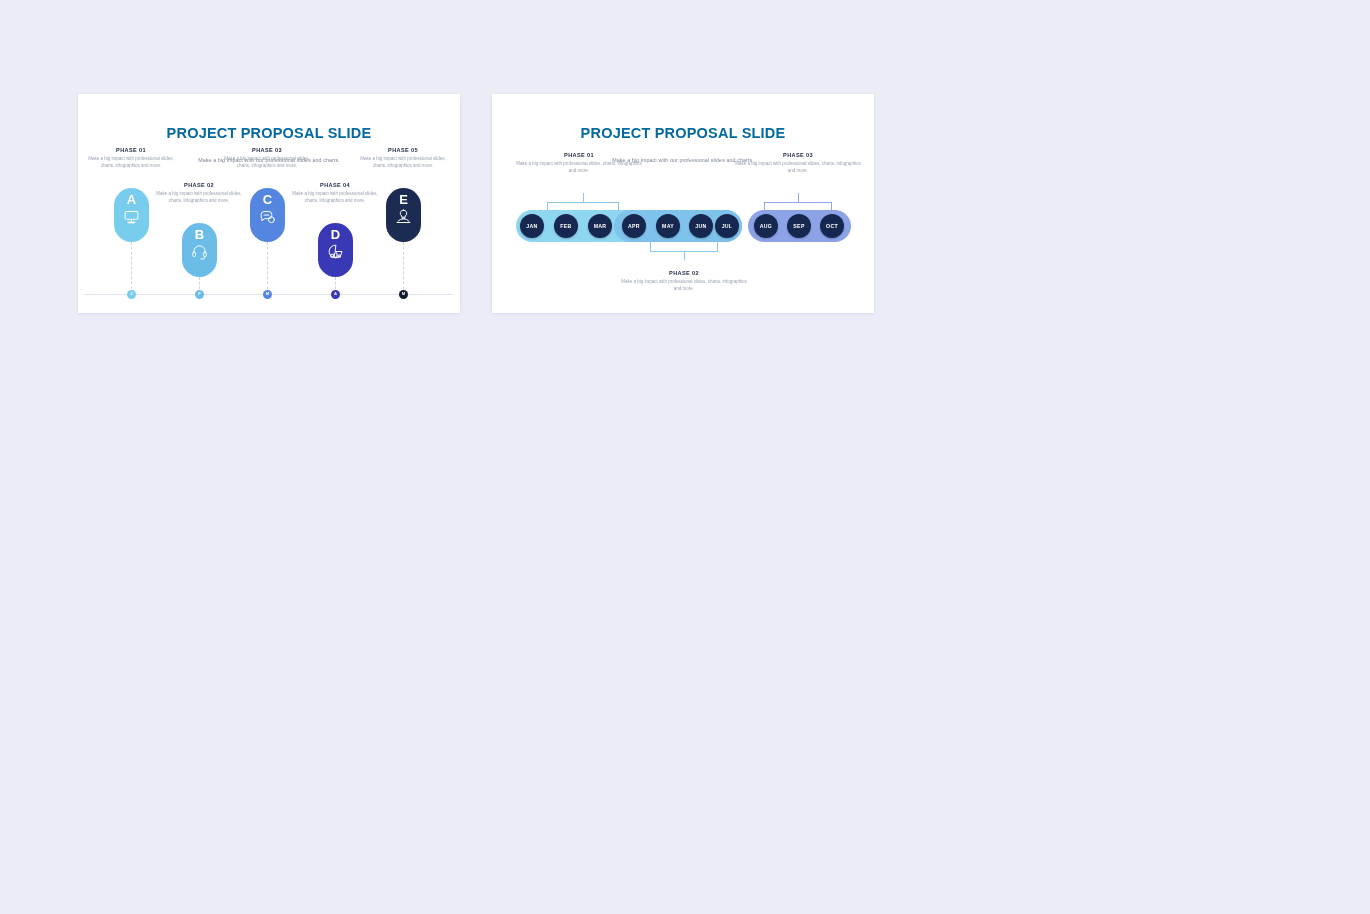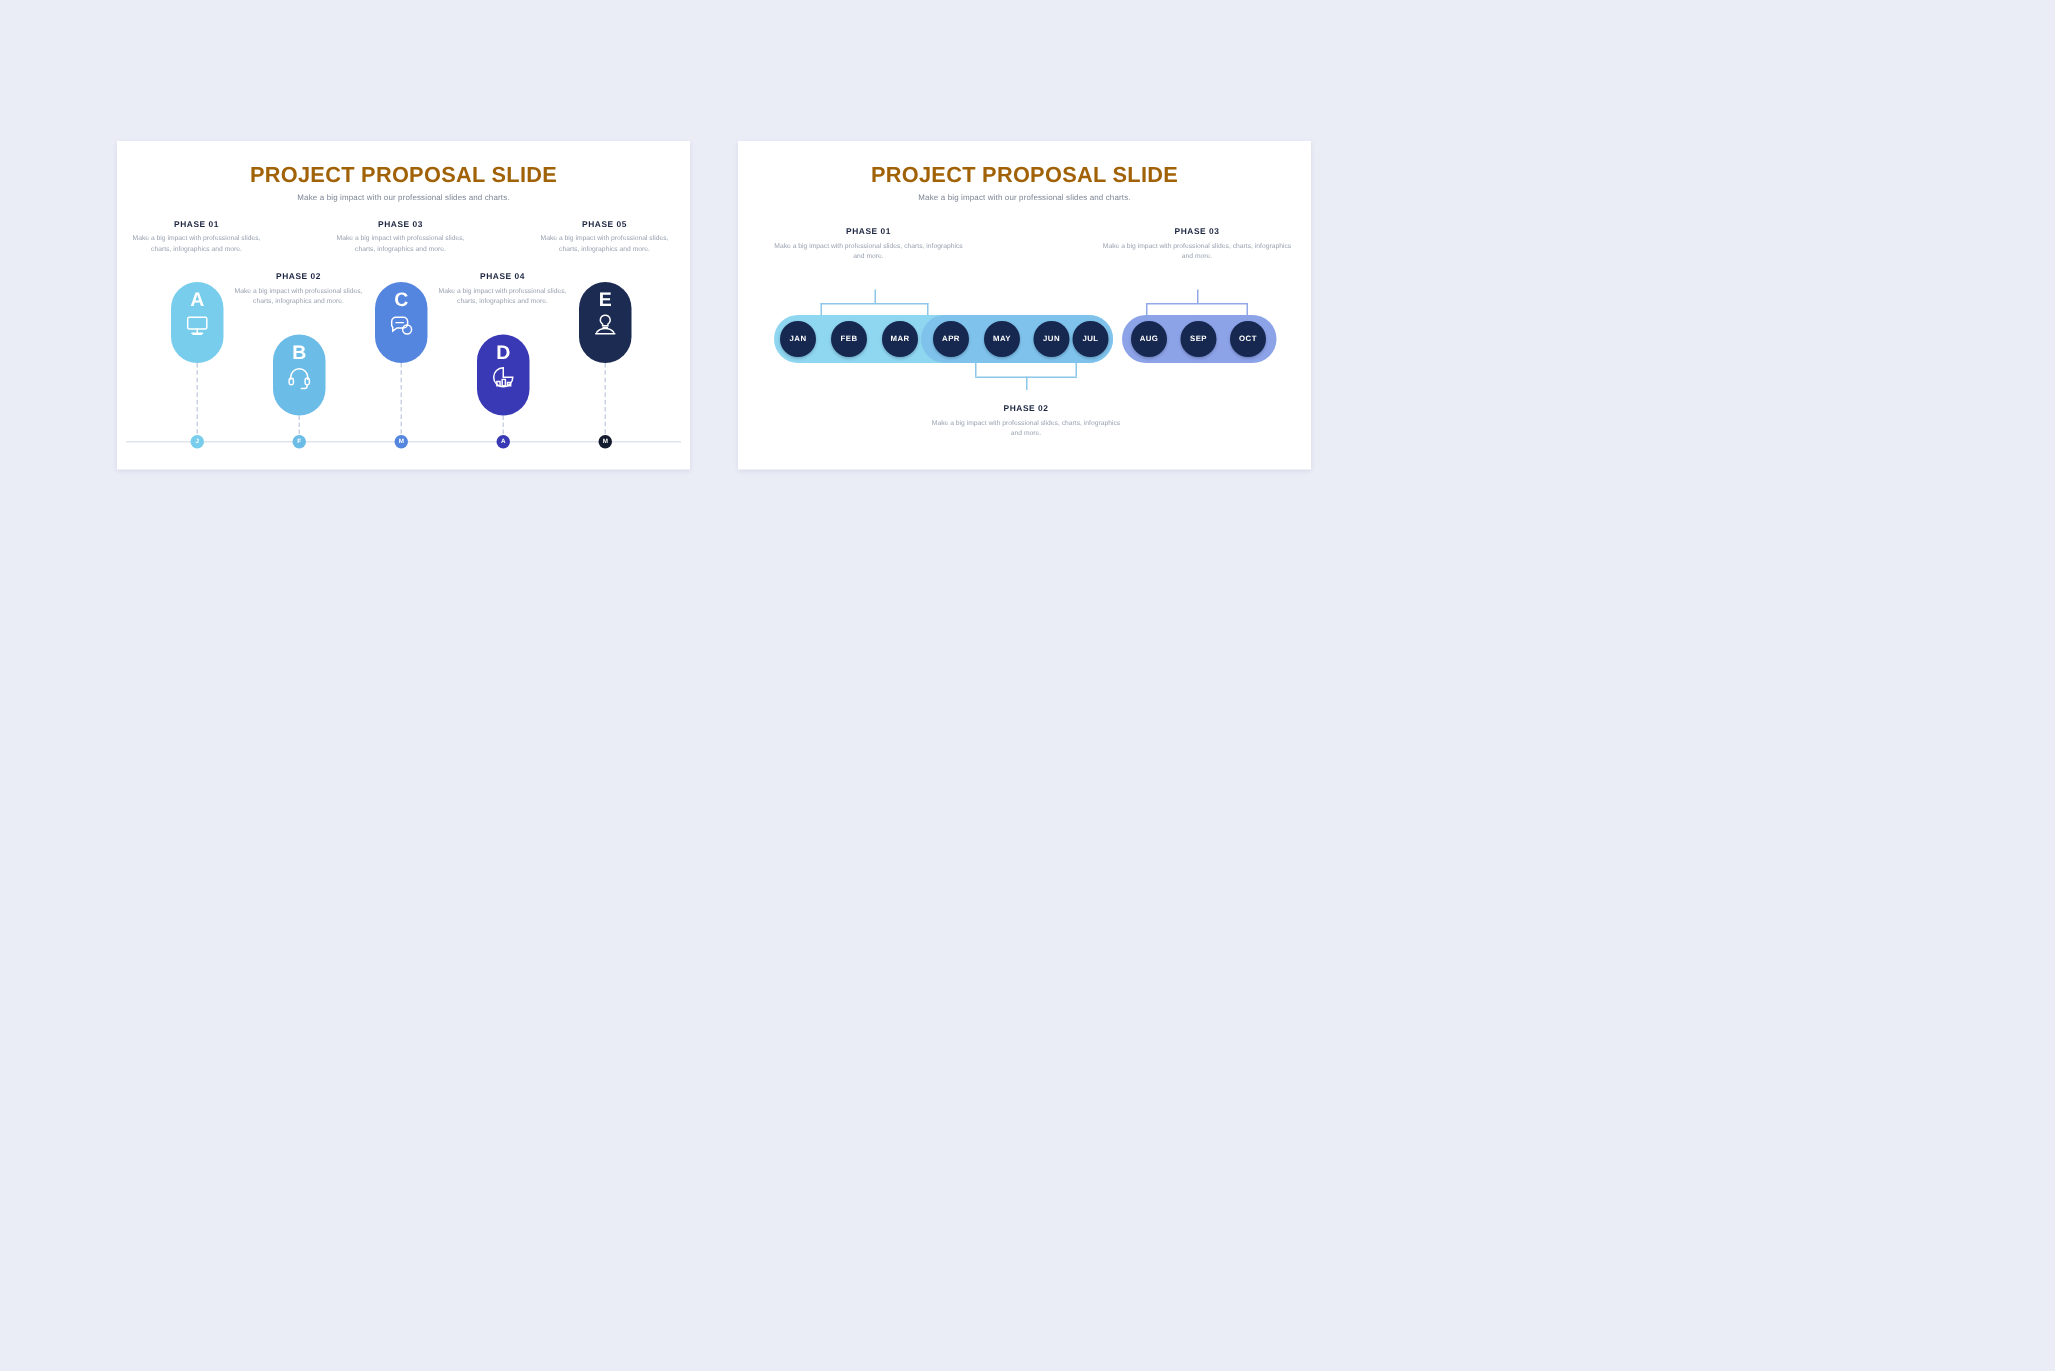--- a/index.html
+++ b/index.html
@@ -16,21 +16,21 @@
     position:absolute;
     background:#ffffff;
     box-shadow:0 1px 3px rgba(120,130,160,.18);
   }
   #slide-left{left:78px;top:94px;width:382px;height:219px;}
   #slide-right{left:492px;top:94px;width:382px;height:219px;}
 
   .slide-header{text-align:center;padding-top:15px;}
   .slide-title{
     font-size:14.5px;font-weight:bold;letter-spacing:.2px;
-    color:#a16207;margin:0;
+    color:#0369a1;margin:16px;
   }
   .slide-sub{
     font-size:5.3px;color:#7b8494;margin:4px 0 0 0;letter-spacing:.1px;
   }
 
   
   .phase-block{position:absolute;text-align:center;}
   .phase-title{
     font-size:5.6px;font-weight:bold;color:#1c2541;letter-spacing:.35px;
     margin:0 0 3px 0;

